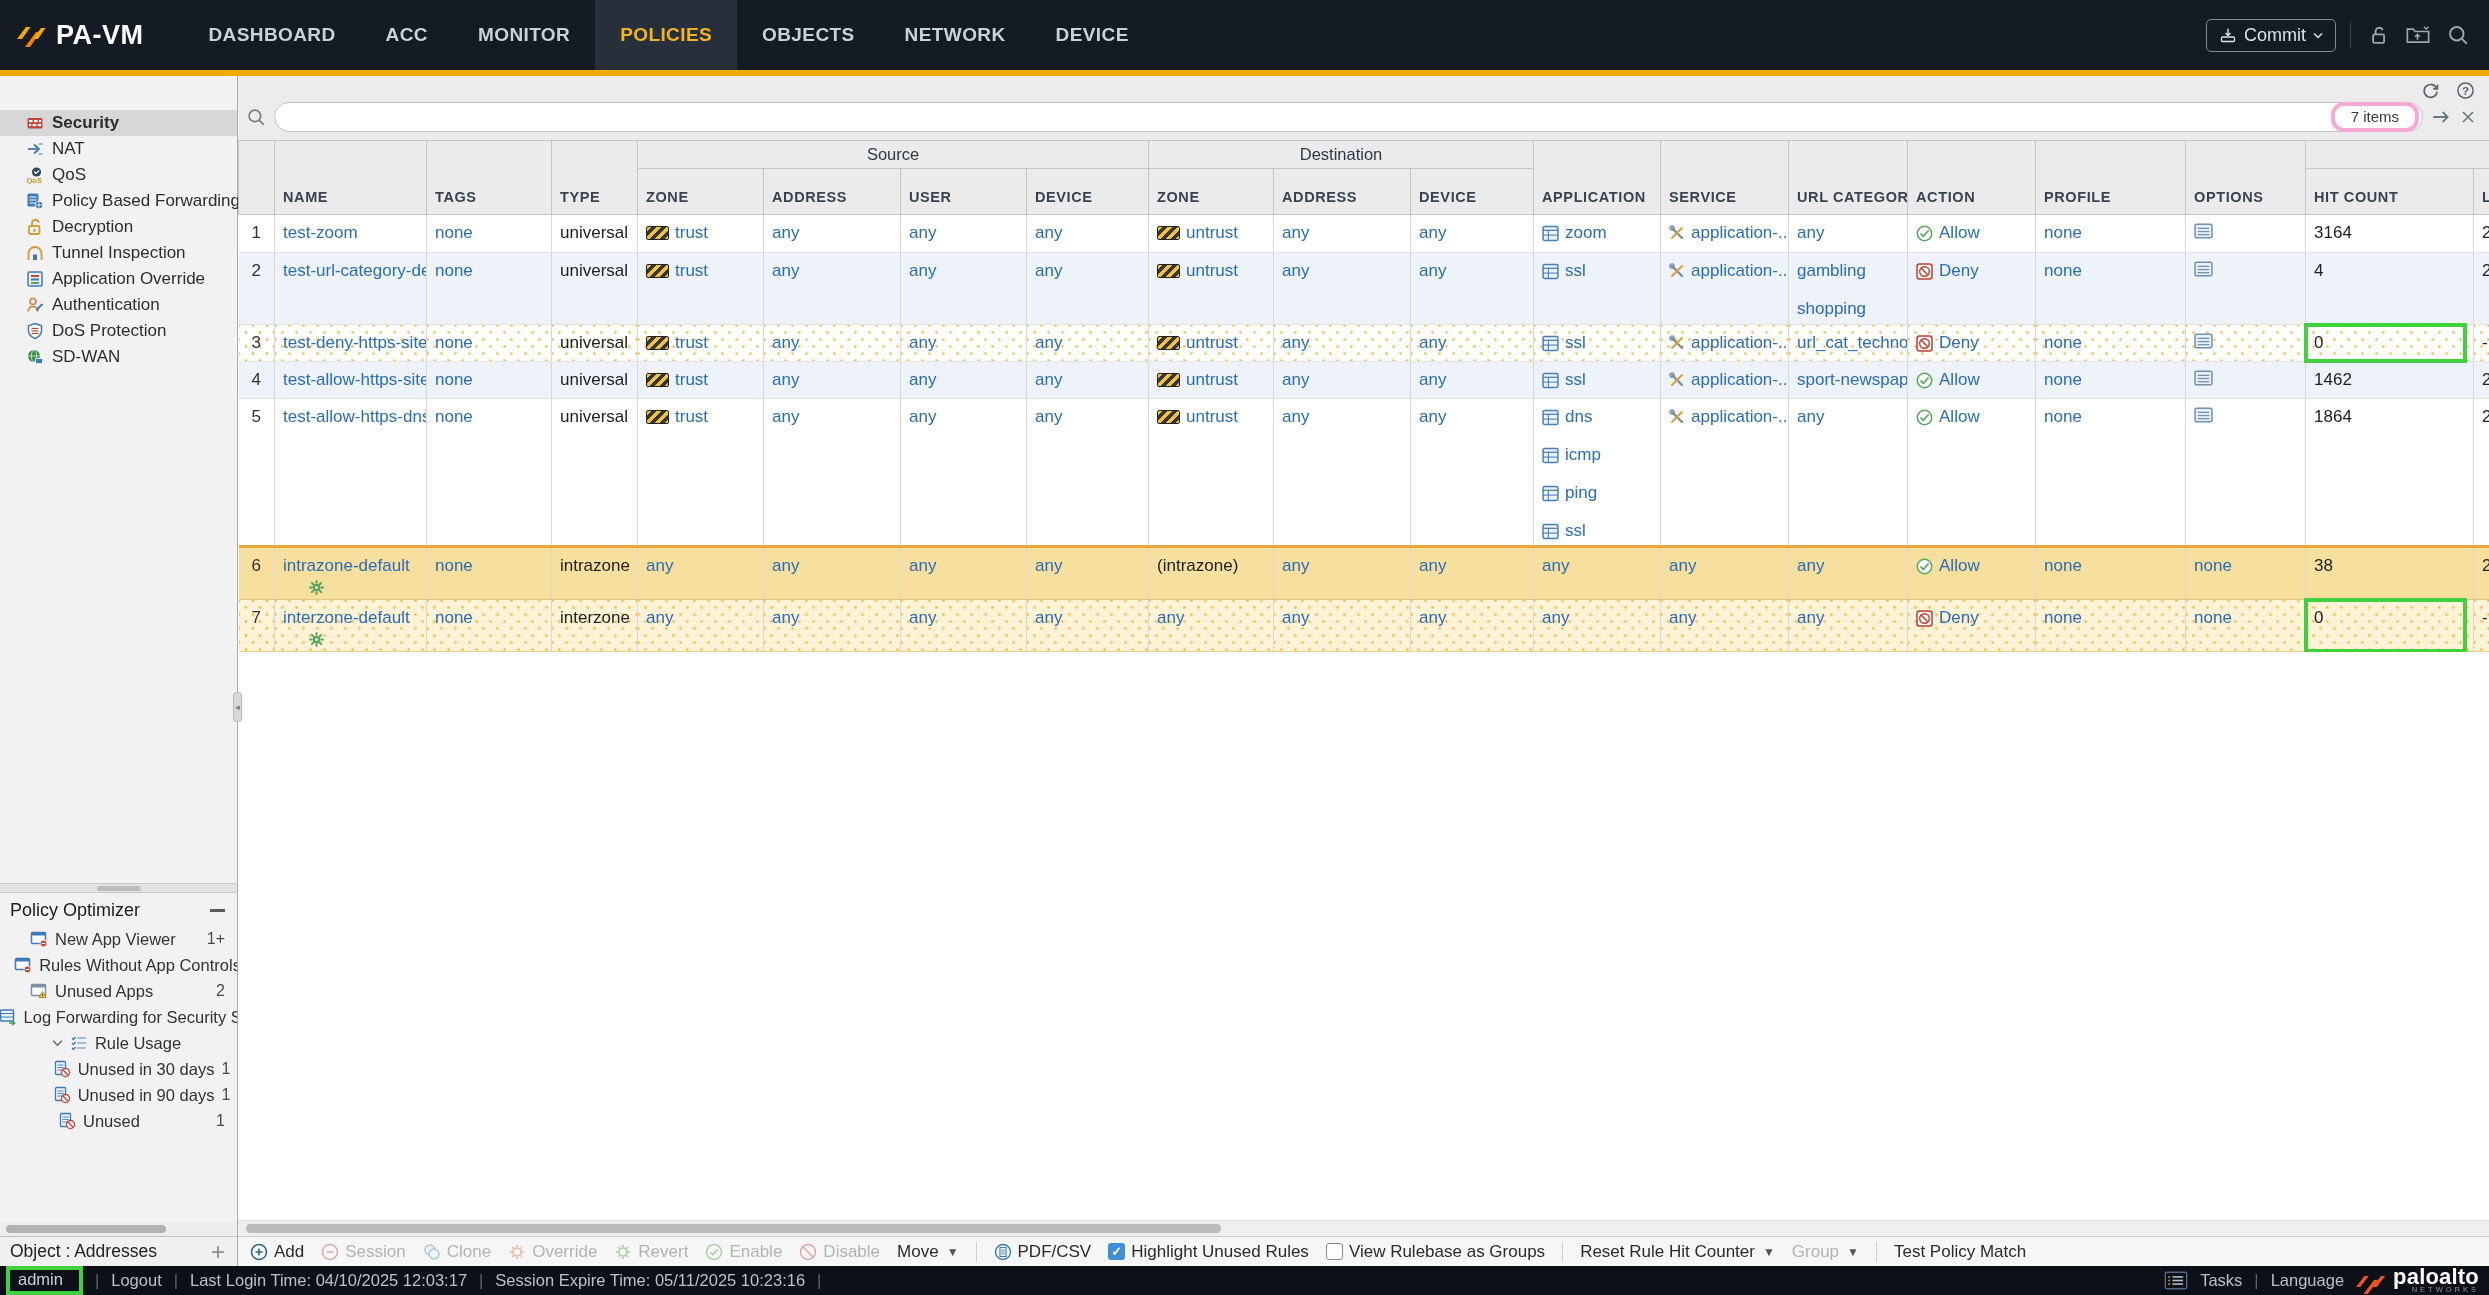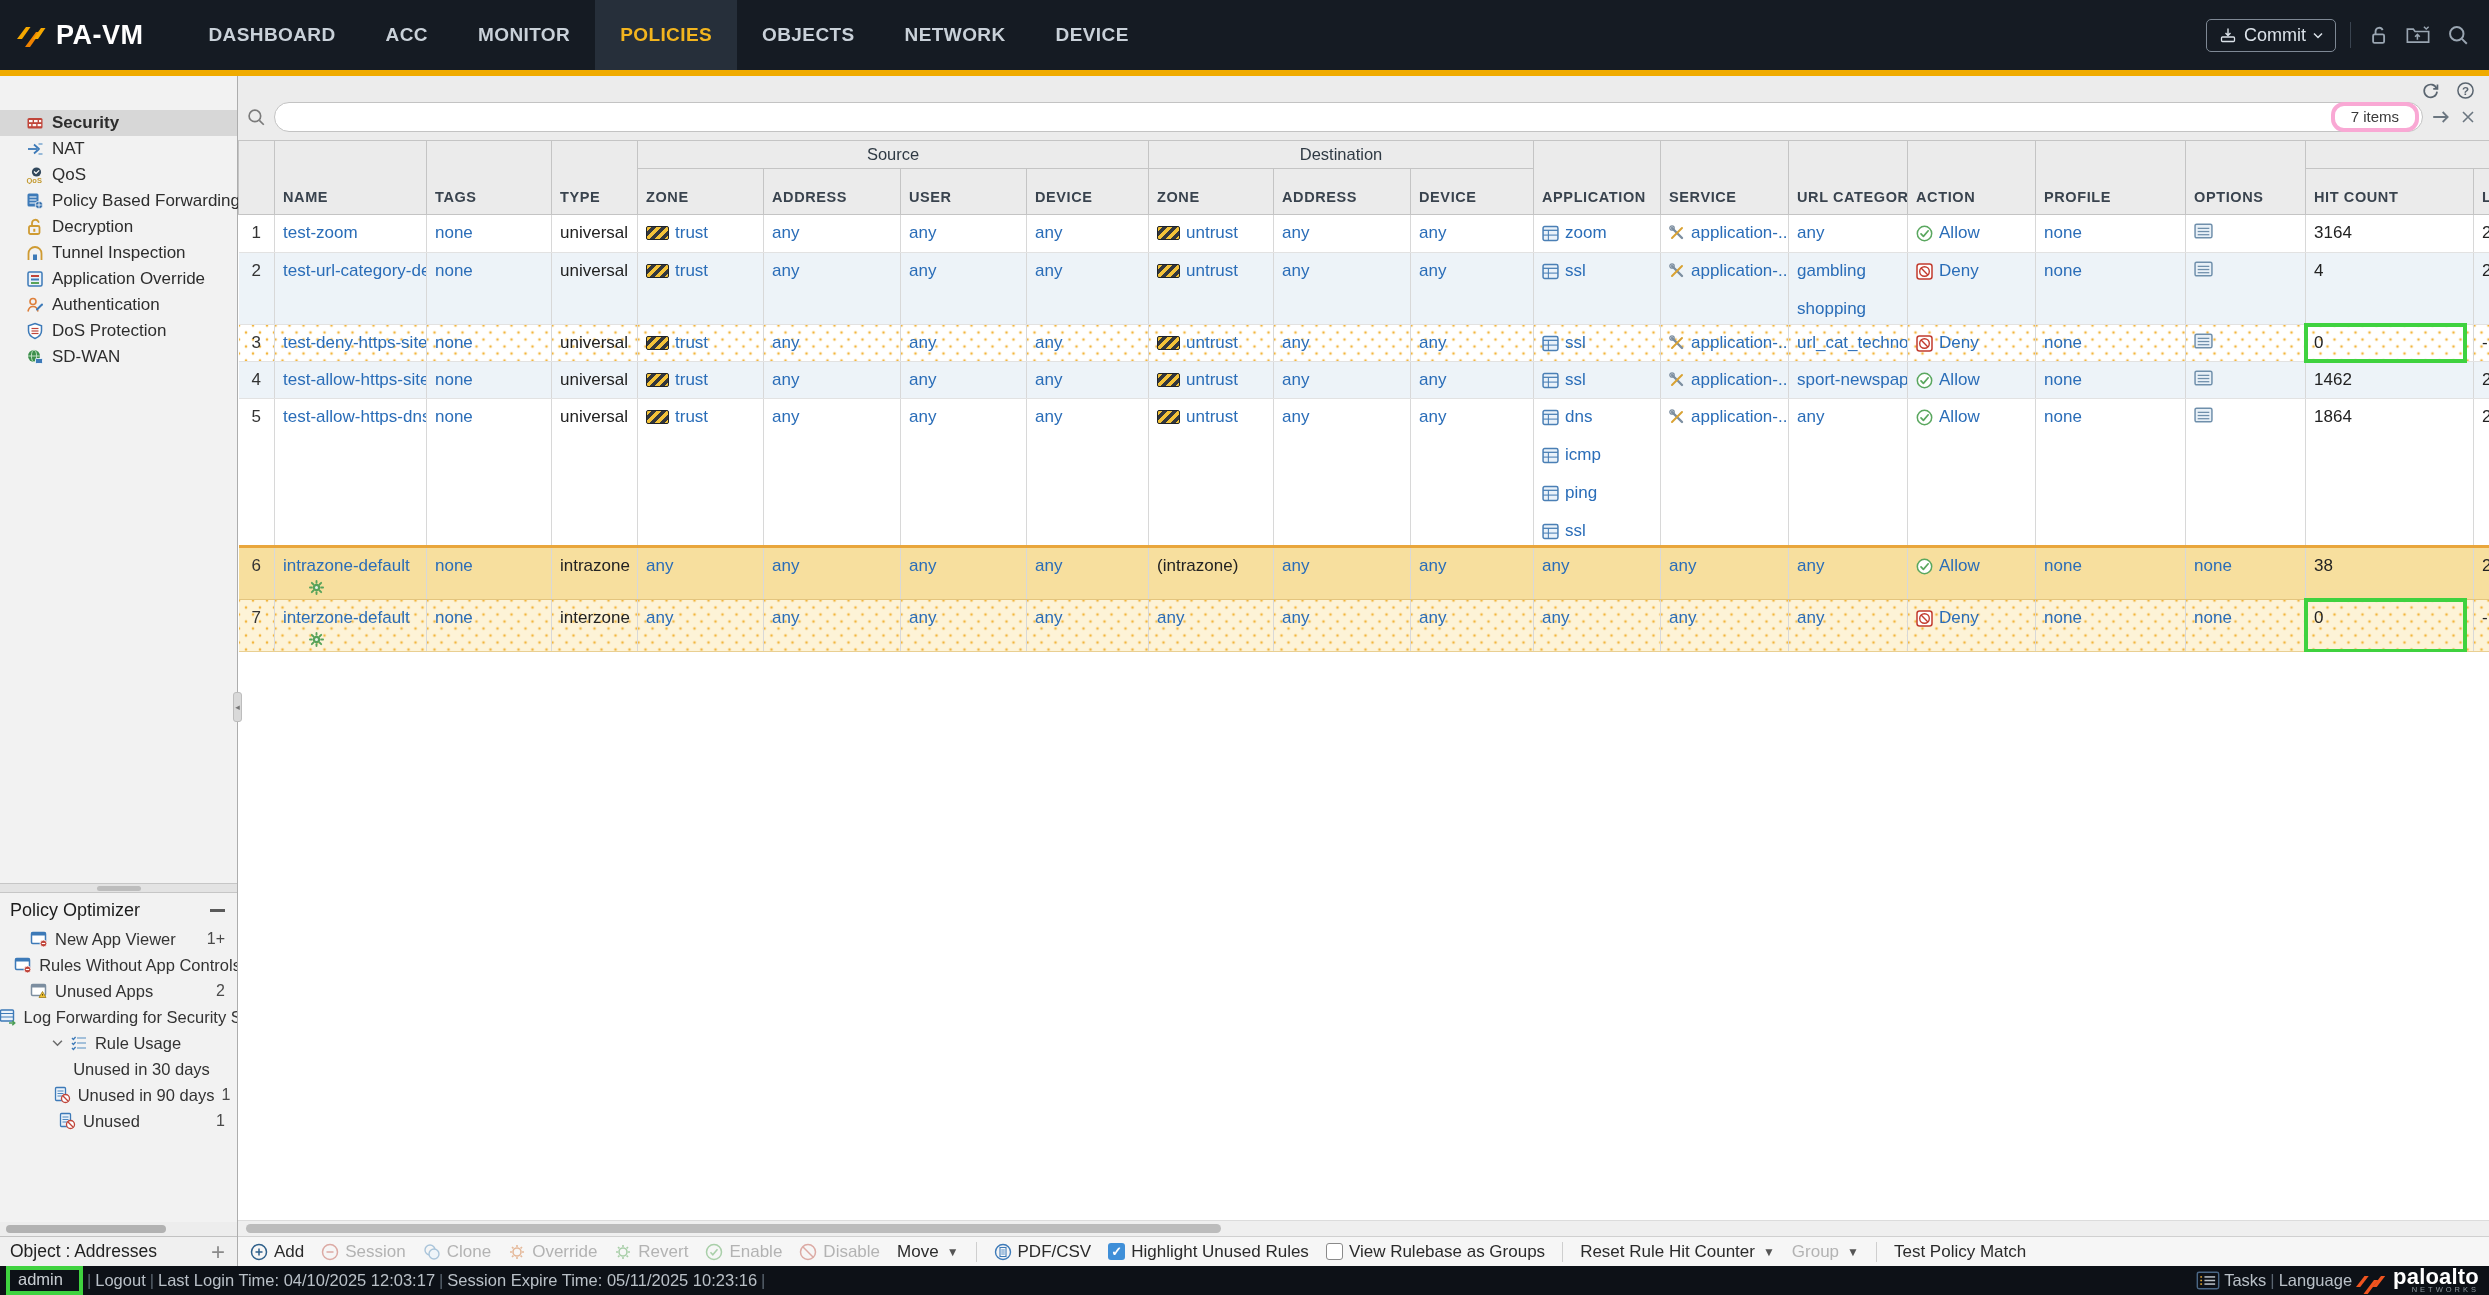--- a/index.html
+++ b/index.html
@@ -83,21 +83,21 @@
   .tb-item { display:flex; align-items:center; gap:6px; cursor:pointer; }
   .tb-item.disabled { color:#b3b3b3; cursor:default; }
   .tb-sep { width:1px; height:20px; background:#cfcfcf; }
   .cbx { width:17px; height:17px; border-radius:3px; display:inline-flex; align-items:center; justify-content:center; flex:none; }
   .cbx.on { background:#3f8fd8; color:#fff; font-size:13px; font-weight:700; }
   .cbx.off { background:#fff; border:1.5px solid #8a8a8a; }
   .ddv { font-size:12px; color:#555; margin-left:2px; }
 
   
   .statusbar { height:29px; background:#0d1117; color:#b9c0c7; display:flex; align-items:center; justify-content:space-between; padding:0 10px 0 6px; font-size:16.5px; flex:none; }
-  .sb-left, .sb-right { display:flex; align-items:center; gap:4px; }
+  .sb-left, .sb-right { display:flex; align-items:center; gap:12px; }
   .sb-sep { color:#5a6570; }
   .admin-box { border:4px solid #3fd23f; padding:0 16px 2px 8px; color:#c9ced3; }
   .logo-block { display:flex; align-items:flex-end; gap:7px; }
   .logo-text { line-height:18px; color:#fff; font-weight:800; font-size:22px; letter-spacing:0.2px; }
   .logo-sub { display:block; text-align:right; font-size:7.5px; letter-spacing:3px; color:#8e979e; font-weight:400; line-height:8px; }
 </style>
 </head>
 <body>
 
 <div class="screen">
@@ -356,21 +356,21 @@
                   </g>
                   <g stroke="#3d7ab8" stroke-width="1.4" fill="none">
                     <path d="M2 4l1.4 1.4L5.6 3"></path>
                     <path d="M2 9l1.4 1.4L5.6 8"></path>
                     <path d="M2 14l1.4 1.4L5.6 13"></path>
                   </g>
                 </svg>
               </span>
               <span>Rule Usage</span>
             </div>
-            <div class="po-row" style="padding-left: 58px; flex-direction: column;">
+            <div class="po-row" style="padding-left: 58px;">
               <span class="icn">
                 <svg width="18" height="18" viewBox="0 0 18 18">
                   <rect x="2.5" y="1.5" width="10" height="13" rx="1" fill="#eaf2fa" stroke="#3d7ab8" stroke-width="1.3"></rect>
                   <g stroke="#3d7ab8" stroke-width="0.9">
                     <line x1="4.5" y1="5" x2="10.5" y2="5"></line>
                     <line x1="4.5" y1="7.5" x2="10.5" y2="7.5"></line>
                     <line x1="4.5" y1="10" x2="10.5" y2="10"></line>
                   </g>
                   <circle cx="12.5" cy="12.5" r="4" fill="#fff" stroke="#c0453a" stroke-width="1.3"></circle>
                   <line x1="9.8" y1="9.8" x2="15.2" y2="15.2" stroke="#c0453a" stroke-width="1.3"></line>

